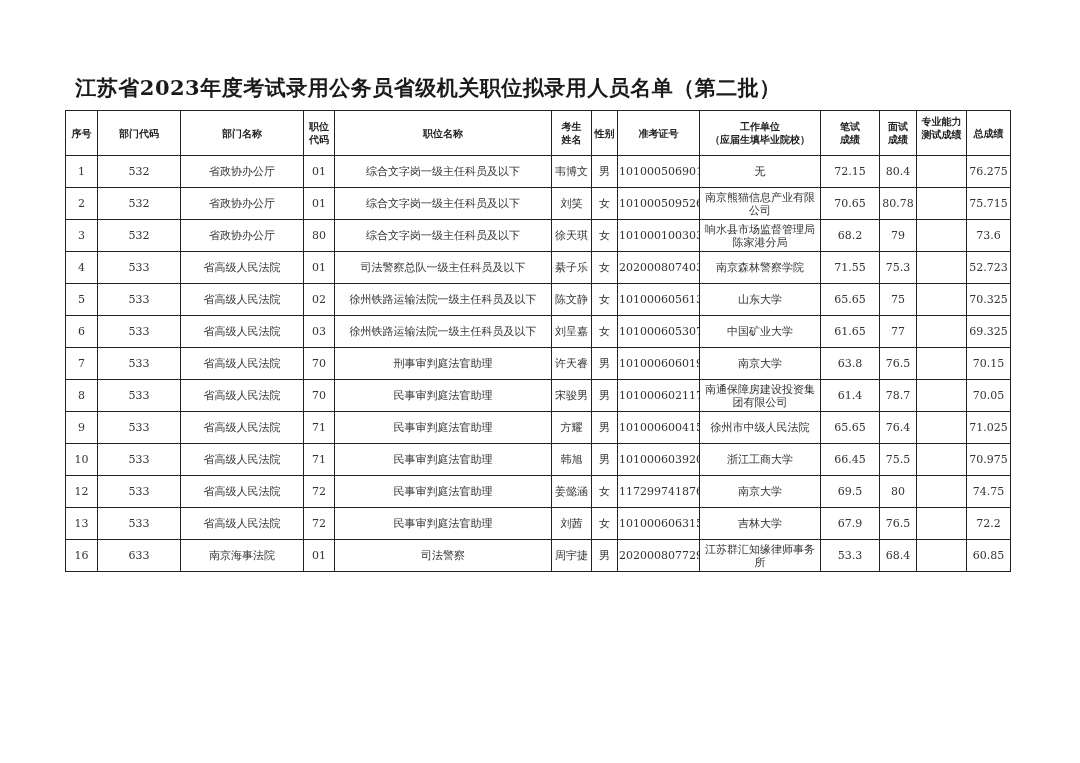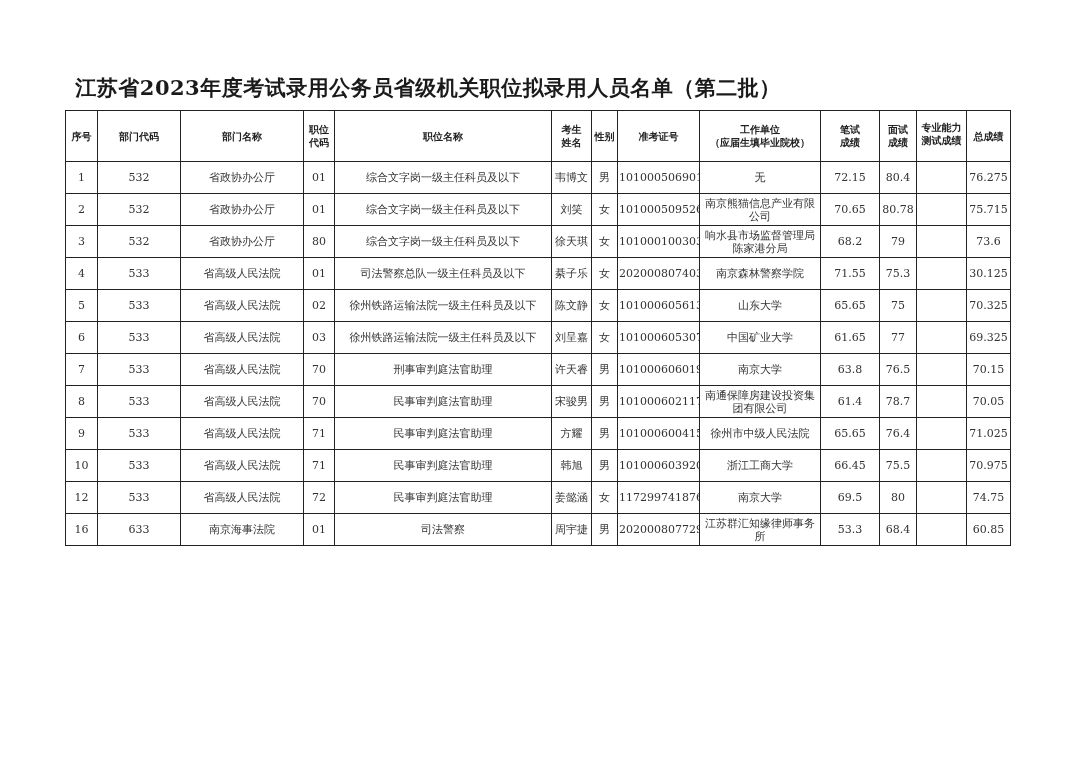--- a/index.html
+++ b/index.html
@@ -79,21 +79,21 @@
       <th>部门代码</th>
       <th>部门名称</th>
       <th><span>职位</span><br><span>代码</span></th>
       <th>职位名称</th>
       <th><span>考生</span><br><span>姓名</span></th>
       <th>性别</th>
       <th>准考证号</th>
       <th><span>工作单位</span><br><span>（应届生填毕业院校）</span></th>
       <th><span>笔试</span><br><span>成绩</span></th>
       <th><span>面试</span><br><span>成绩</span></th>
-      <th style="vertical-align:top;padding-top:10px;"><span>专业能力</span><br><span>测试成绩</span></th>
+      <th style="vertical-align:top;padding-top:4px;"><span>专业能力</span><br><span>测试成绩</span></th>
       <th>总成绩</th>
     </tr>
   </thead>
   <tbody id="roster-body">
   <tr>
         <td class="num">1</td>
         <td class="num">532</td>
         <td>省政协办公厅</td>
         <td class="num">01</td>
         <td>综合文字岗一级主任科员及以下</td>
@@ -142,21 +142,21 @@
         <td>省高级人民法院</td>
         <td class="num">01</td>
         <td>司法警察总队一级主任科员及以下</td>
         <td>綦子乐</td>
         <td>女</td>
         <td class="num">202000807403</td>
         <td class="wrap">南京森林警察学院</td>
         <td class="num">71.55</td>
         <td class="num">75.3</td>
         <td class="num"></td>
-        <td class="num">30.125</td>
+        <td class="num">52.723</td>
       </tr>
       <tr>
         <td class="num">5</td>
         <td class="num">533</td>
         <td>省高级人民法院</td>
         <td class="num">02</td>
         <td>徐州铁路运输法院一级主任科员及以下</td>
         <td>陈文静</td>
         <td>女</td>
         <td class="num">101000605613</td>
@@ -250,20 +250,35 @@
         <td>姜懿涵</td>
         <td>女</td>
         <td class="num">117299741876</td>
         <td class="wrap">南京大学</td>
         <td class="num">69.5</td>
         <td class="num">80</td>
         <td class="num"></td>
         <td class="num">74.75</td>
       </tr>
       <tr>
+        <td class="num">13</td>
+        <td class="num">533</td>
+        <td>省高级人民法院</td>
+        <td class="num">72</td>
+        <td>民事审判庭法官助理</td>
+        <td>刘茜</td>
+        <td>女</td>
+        <td class="num">101000606315</td>
+        <td class="wrap">吉林大学</td>
+        <td class="num">67.9</td>
+        <td class="num">76.5</td>
+        <td class="num"></td>
+        <td class="num">72.2</td>
+      </tr>
+      <tr>
         <td class="num">16</td>
         <td class="num">633</td>
         <td>南京海事法院</td>
         <td class="num">01</td>
         <td>司法警察</td>
         <td>周宇捷</td>
         <td>男</td>
         <td class="num">202000807729</td>
         <td class="wrap">江苏群汇知缘律师事务所</td>
         <td class="num">53.3</td>

